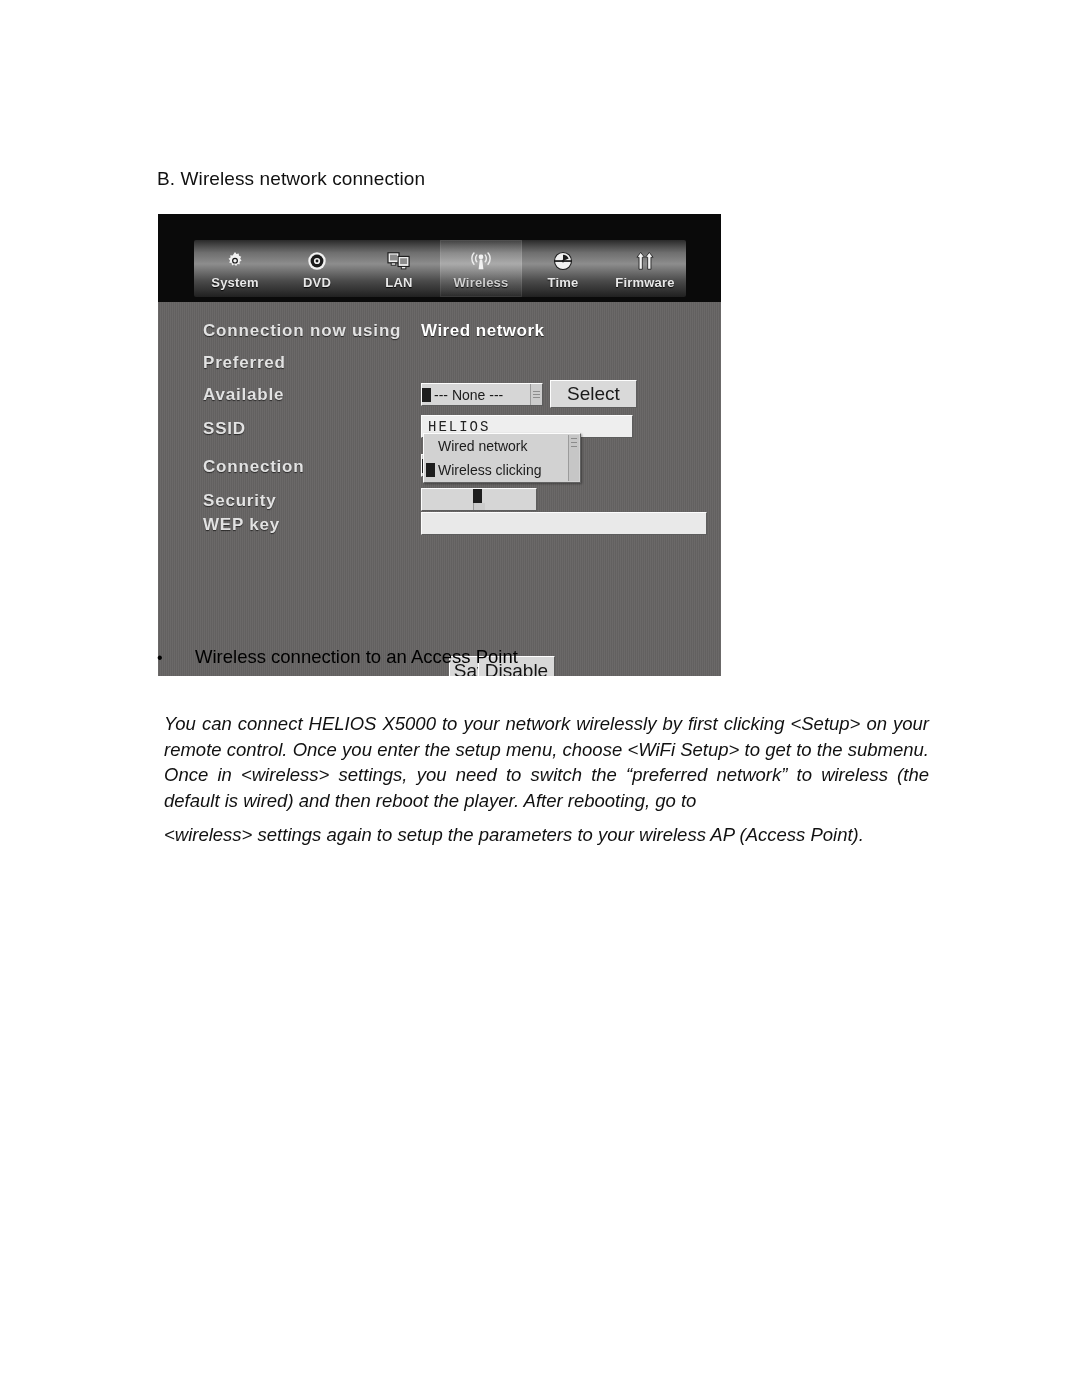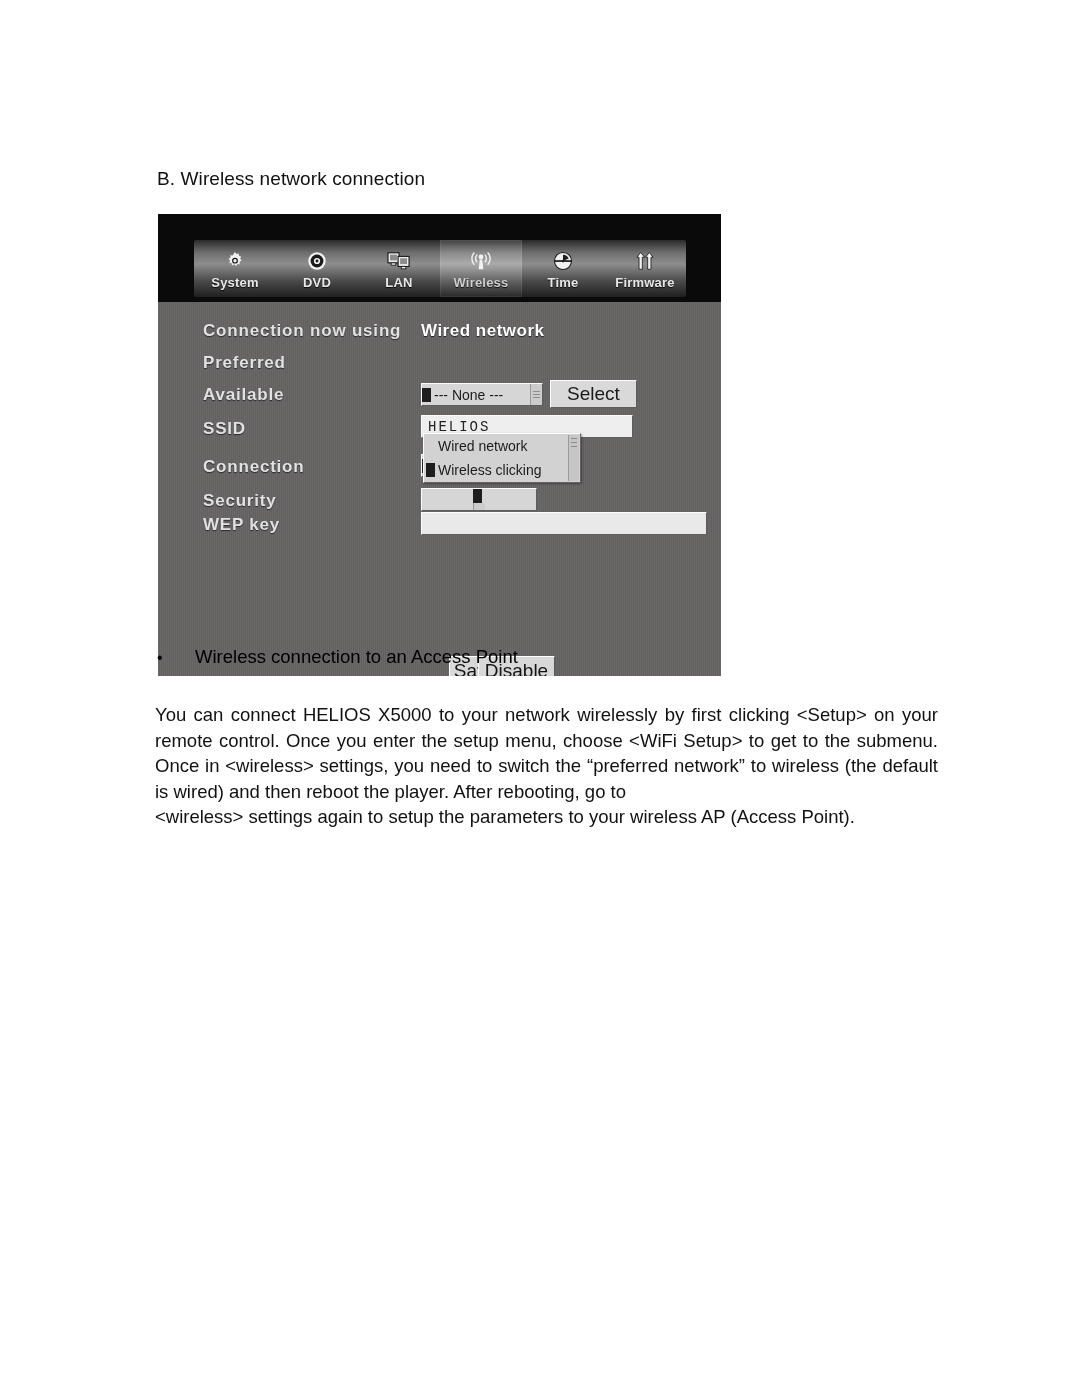--- a/index.html
+++ b/index.html
@@ -312,21 +312,21 @@
     position: absolute;
     left: 155px;
     top: 702px;
     width: 783px;
     font-size: 18.5px;
     line-height: 25.5px;
     color: #111;
     text-align: justify;
     text-justify: inter-word;
   }
-  .body-copy p { margin: 0; }
+  .body-copy p { margin: 9px; font-style: italic; }
   .body-copy p:last-child { text-align: left; }
 </style>
 </head>
 <body>
 
 <div class="doc-heading">B. Wireless network connection</div>
 
 <div class="device-panel">
 
   <div class="toolbar">

